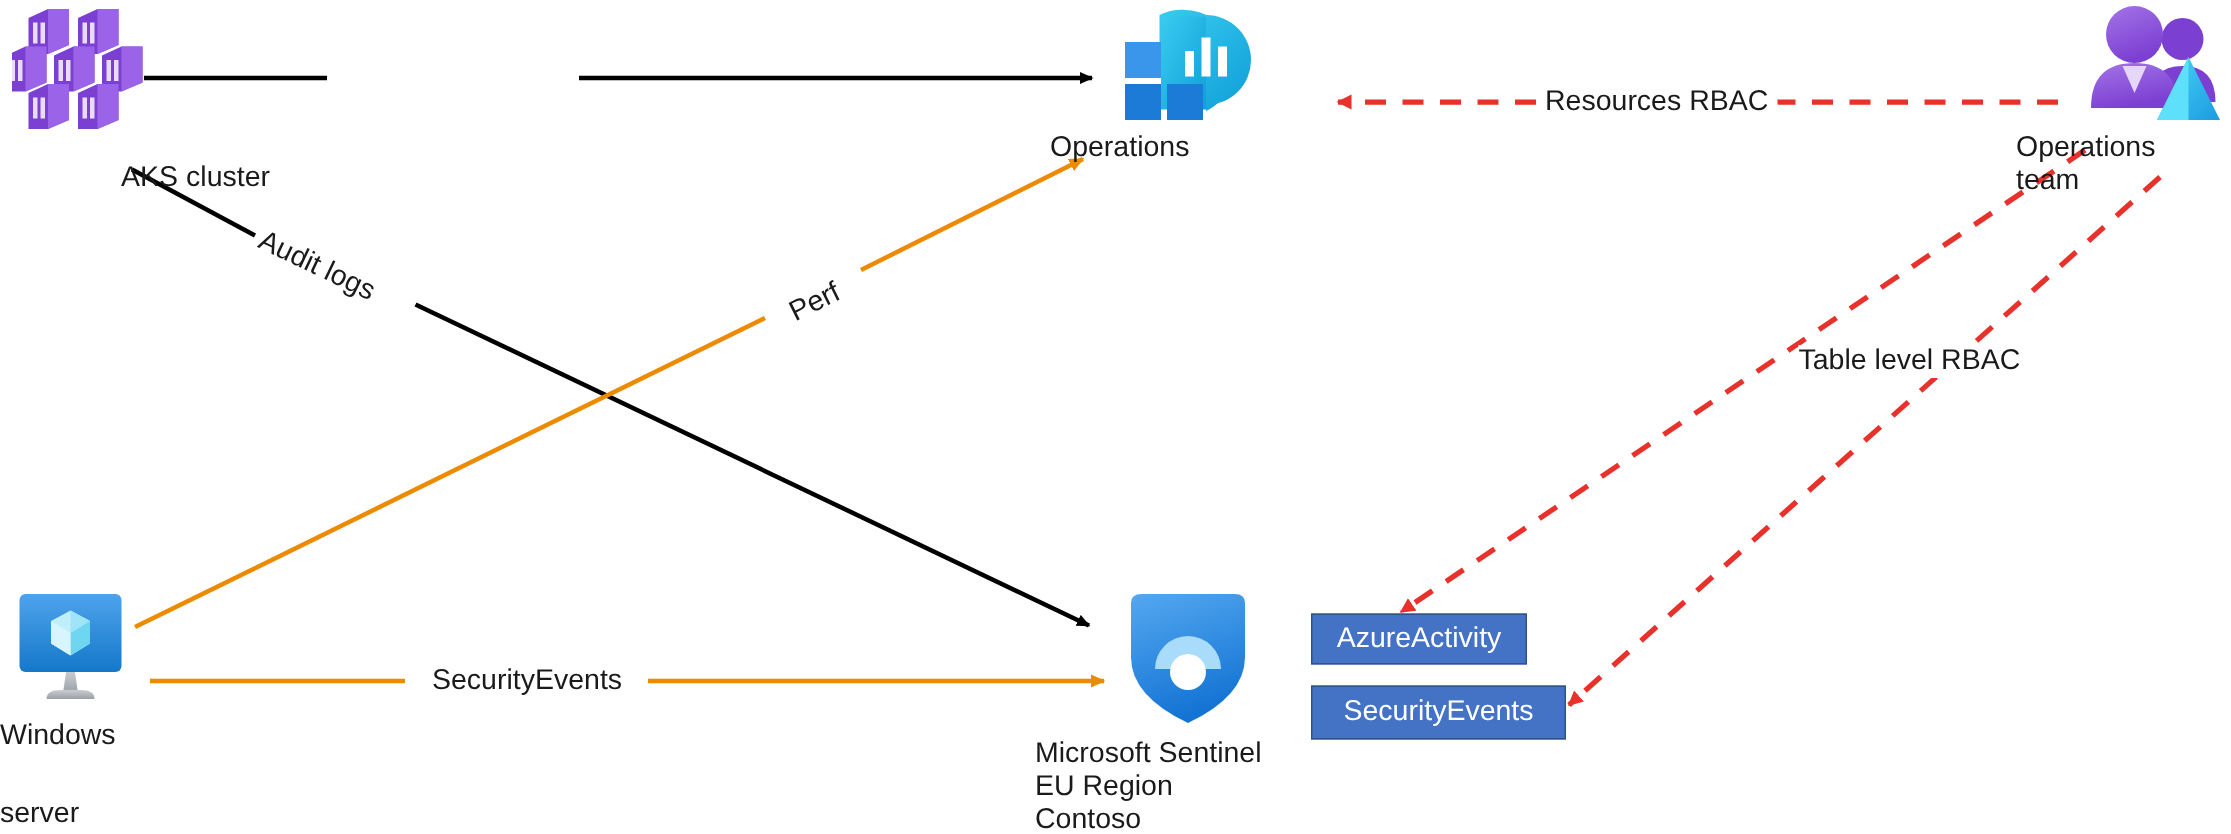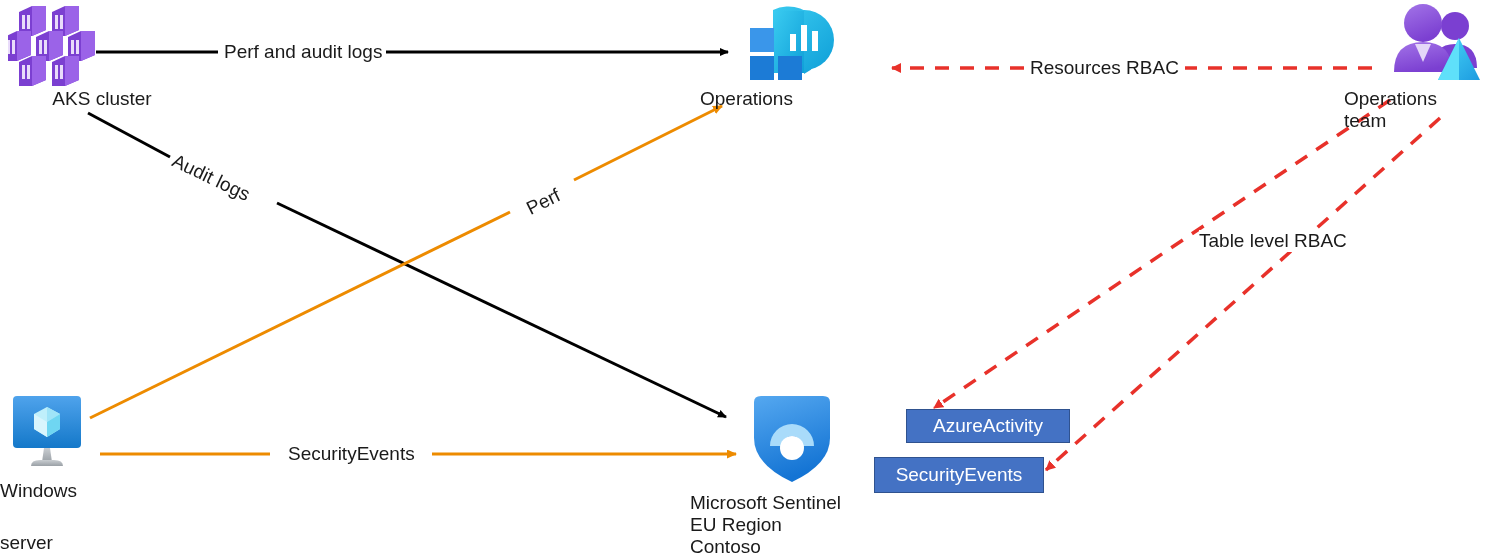--- a/index.html
+++ b/index.html
@@ -157,21 +157,21 @@
         </g>
         <g transform="translate(44,52)">
           <polygon points="0,6 13,0 27,0 27,24 13,30 0,30" fill="#7B3FD1"></polygon>
           <polygon points="13,0 27,0 27,24 13,30" fill="#9B63E8"></polygon>
           <rect x="3" y="9" width="3" height="14" fill="#E9DCFA"></rect>
           <rect x="8" y="9" width="3" height="14" fill="#E9DCFA"></rect>
         </g>
       </g>
     </svg>
   </div>
-  <div class="node-label" style="left:0px; top:88px; width:180px; text-align:center;padding-left:12px;">AKS cluster</div>
+  <div class="node-label" style="left:0px; top:108px; width:180px; text-align:right;">AKS cluster</div>
 
   <div class="node" style="left:6px; top:392px; width:90px; height:84px;">
     <svg width="90" height="84" viewBox="0 0 90 84">
       <defs>
         <linearGradient id="monGrad" x1="0" y1="0" x2="0" y2="1">
           <stop offset="0%" stop-color="#4FA3EC"></stop>
           <stop offset="100%" stop-color="#1478C9"></stop>
         </linearGradient>
         <linearGradient id="standGrad" x1="0" y1="0" x2="0" y2="1">
           <stop offset="0%" stop-color="#C9CDD1"></stop>
@@ -251,24 +251,23 @@
       <path d="M6,70 Q6,40 35,40 Q64,40 64,70 z" fill="url(#personGrad)"></path>
       <path d="M27,42 L35,60 L43,42 z" fill="#E4D7F8"></path>
 
       <polygon points="71,36 92,78 50,78" fill="url(#pyrGrad)"></polygon>
       <polygon points="71,36 71,78 50,78" fill="#5FE0FA"></polygon>
     </svg>
   </div>
   <div class="node-label" style="left:1344px; top:88px; width:186px;">Operations</div>
   <div class="node-label" style="left:1344px; top:110px; width:186px;">team</div>
 
-  <div class="tablebox" style="left:906px; top:409px; width:164px; height:34px;text-align:right;">AzureActivity</div>
+  <div class="tablebox" style="left:874px; top:409px; width:144px; height:34px;text-align:right;">AzureActivity</div>
   <div class="tablebox" style="left:874px; top:457px; width:170px; height:36px;">SecurityEvents</div>
 
-  <div class="edge-label" style="left:224px; top:41px;">Perf and audit logs</div>
 
   <div class="edge-label rot" style="left:178px; top:150px; transform: rotate(25.5deg); transform-origin: left top;">Audit logs</div>
 
   <div class="edge-label rot" style="left:523px; top:200px; transform: rotate(-26.5deg); transform-origin: left top;">Perf</div>
 
   <div class="edge-label" style="left:288px; top:443px;">SecurityEvents</div>
 
   <div class="edge-label" style="left:1030px; top:57px;">Resources RBAC</div>
 
   <div class="edge-label" style="left:1199px; top:230px;">Table level RBAC</div>

